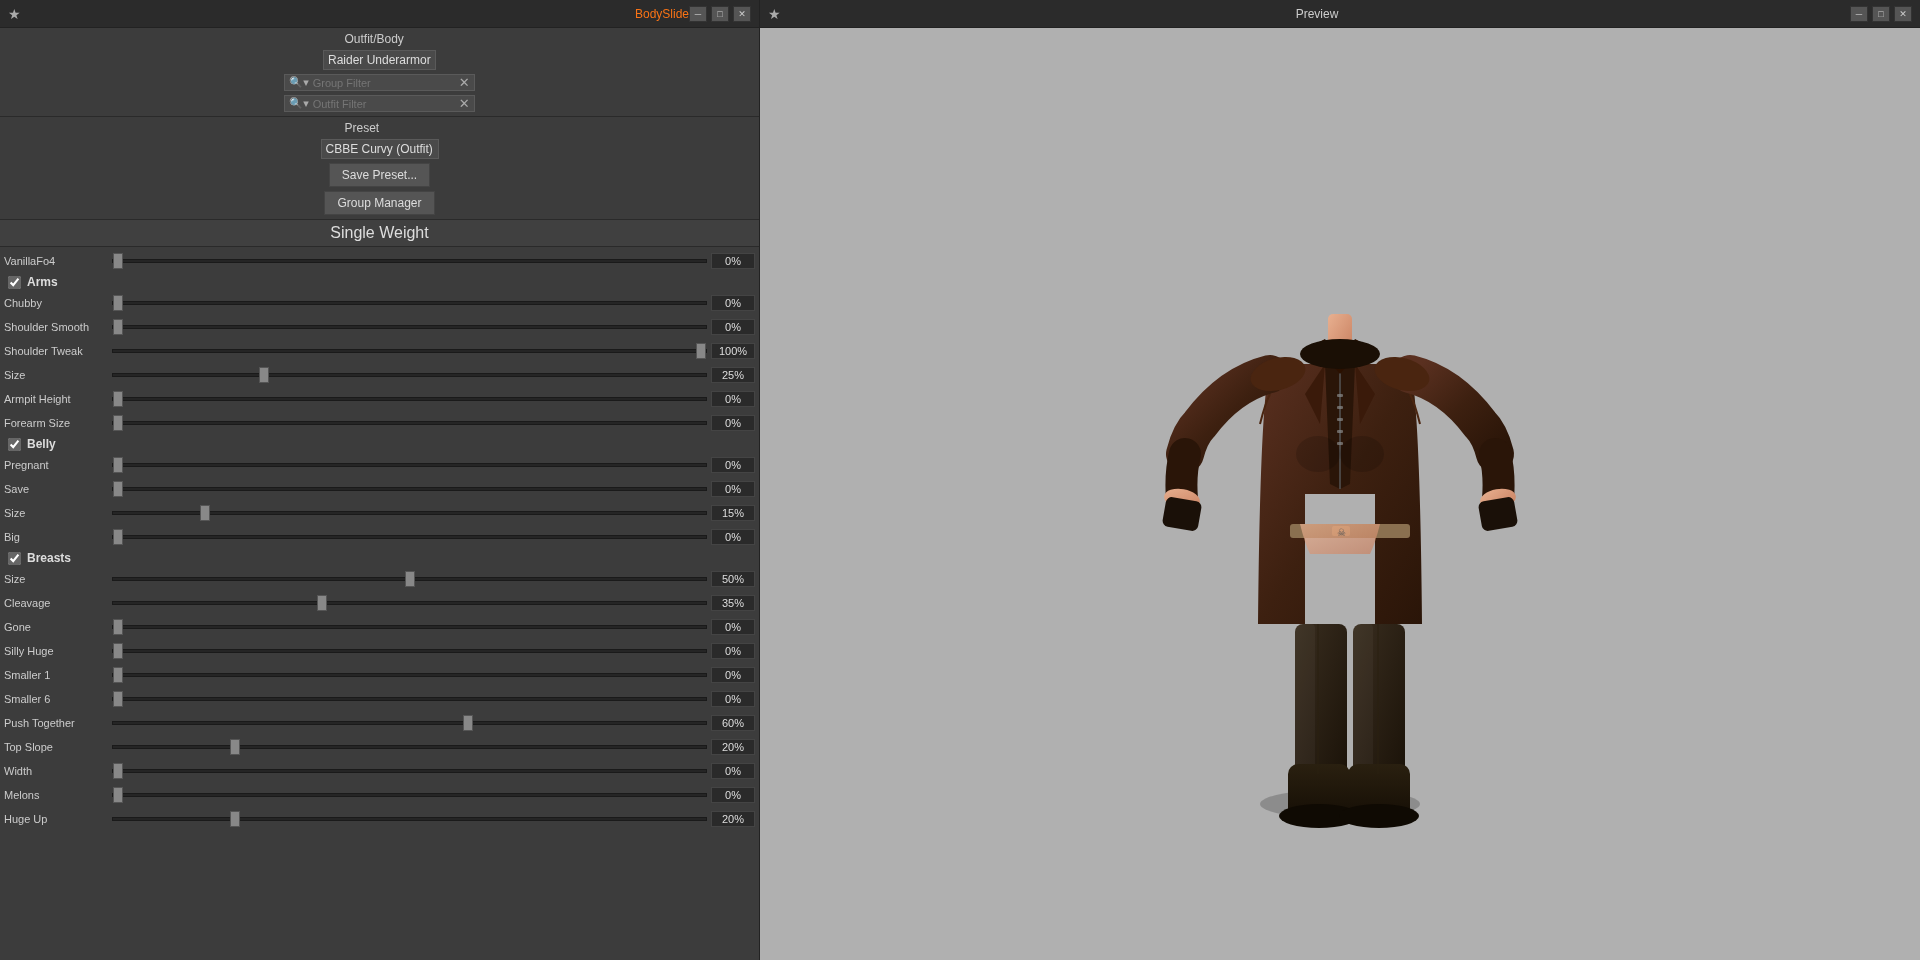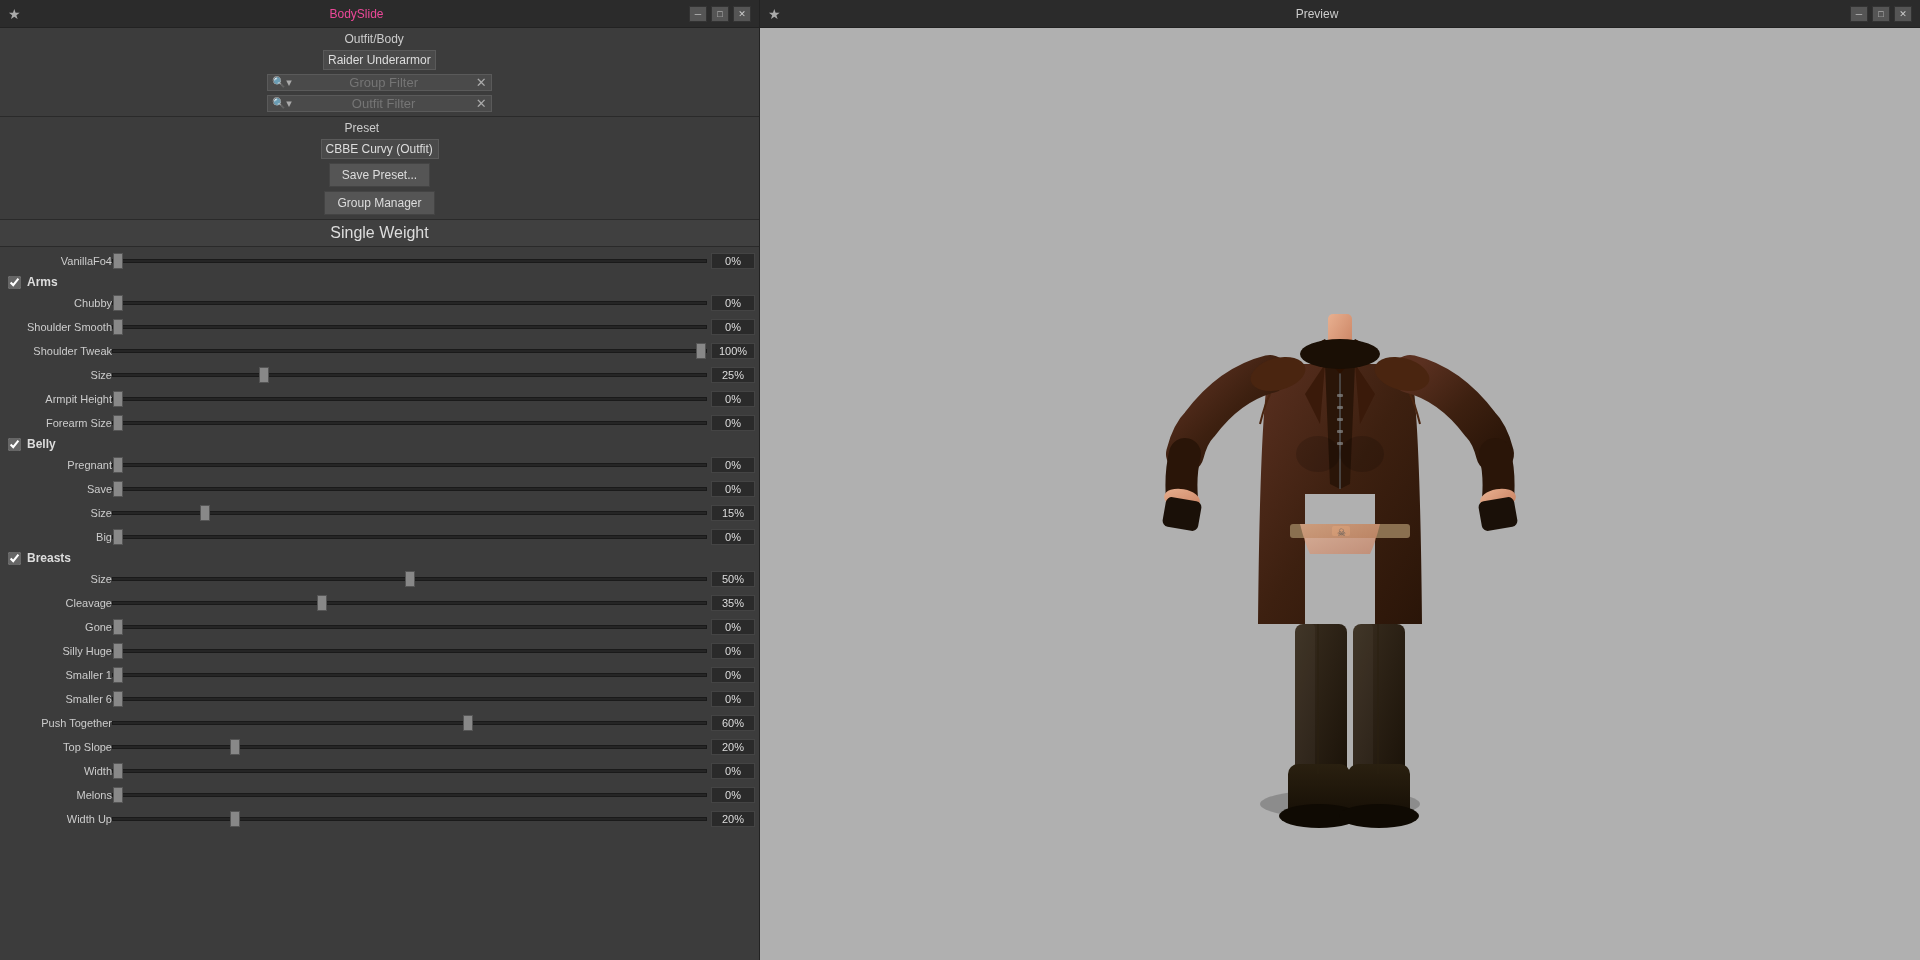--- a/index.html
+++ b/index.html
@@ -29,23 +29,23 @@
       background: #2b2b2b;
       border-bottom: 1px solid #222;
       display: flex;
       align-items: center;
       justify-content: space-between;
       padding: 0 8px;
       height: 28px;
     }
     .title-bar-title {
       flex: 1;
-      text-align: center;
-      font-size: 12px;
-      color: #ec4899;
+      text-align: right;
+      font-size: 12px;
+      color: #f97316;
     }
     .title-bar-icon {
       width: 16px;
       height: 16px;
       color: #aaa;
       font-size: 14px;
     }
     .win-controls {
       display: flex;
       gap: 4px;
@@ -99,25 +99,24 @@
     }
     .filter-icon {
       padding: 0 4px;
       color: #aaa;
       font-size: 11px;
     }
     .filter-input {
       background: transparent;
       border: none;
       color: #ddd;
-      font-size: 13px;
+      font-size: 11px;
       outline: none;
       flex: 1;
       height: 100%;
-      text-align: center;
     }
     .filter-clear {
       padding: 0 4px;
       color: #aaa;
       cursor: pointer;
       font-size: 13px;
     }
     .btn {
       background: #555;
       border: 1px solid #444;
@@ -174,21 +173,21 @@
 
     
     .slider-row {
       display: flex;
       align-items: center;
       padding: 1px 4px;
       height: 24px;
     }
     .slider-name {
       width: 108px;
-      text-align: right;
+      text-align: left;
       color: #ccc;
       font-size: 11px;
       flex-shrink: 0;
     }
     .slider-track {
       flex: 1;
       height: 20px;
       display: flex;
       align-items: center;
       position: relative;
@@ -458,21 +457,21 @@
         <span class="slider-value">0%</span>
       </div>
       <div class="slider-row">
         <span class="slider-name">Melons</span>
         <div class="slider-track">
           <input type="range" min="0" max="100" value="0" style="">
         </div>
         <span class="slider-value">0%</span>
       </div>
       <div class="slider-row">
-        <span class="slider-name">Width Up</span>
+        <span class="slider-name">Huge Up</span>
         <div class="slider-track">
           <input type="range" min="0" max="100" value="20" style="">
         </div>
         <span class="slider-value">20%</span>
       </div>
     </div>
 
 </div>
 
 <div id="right-panel">

